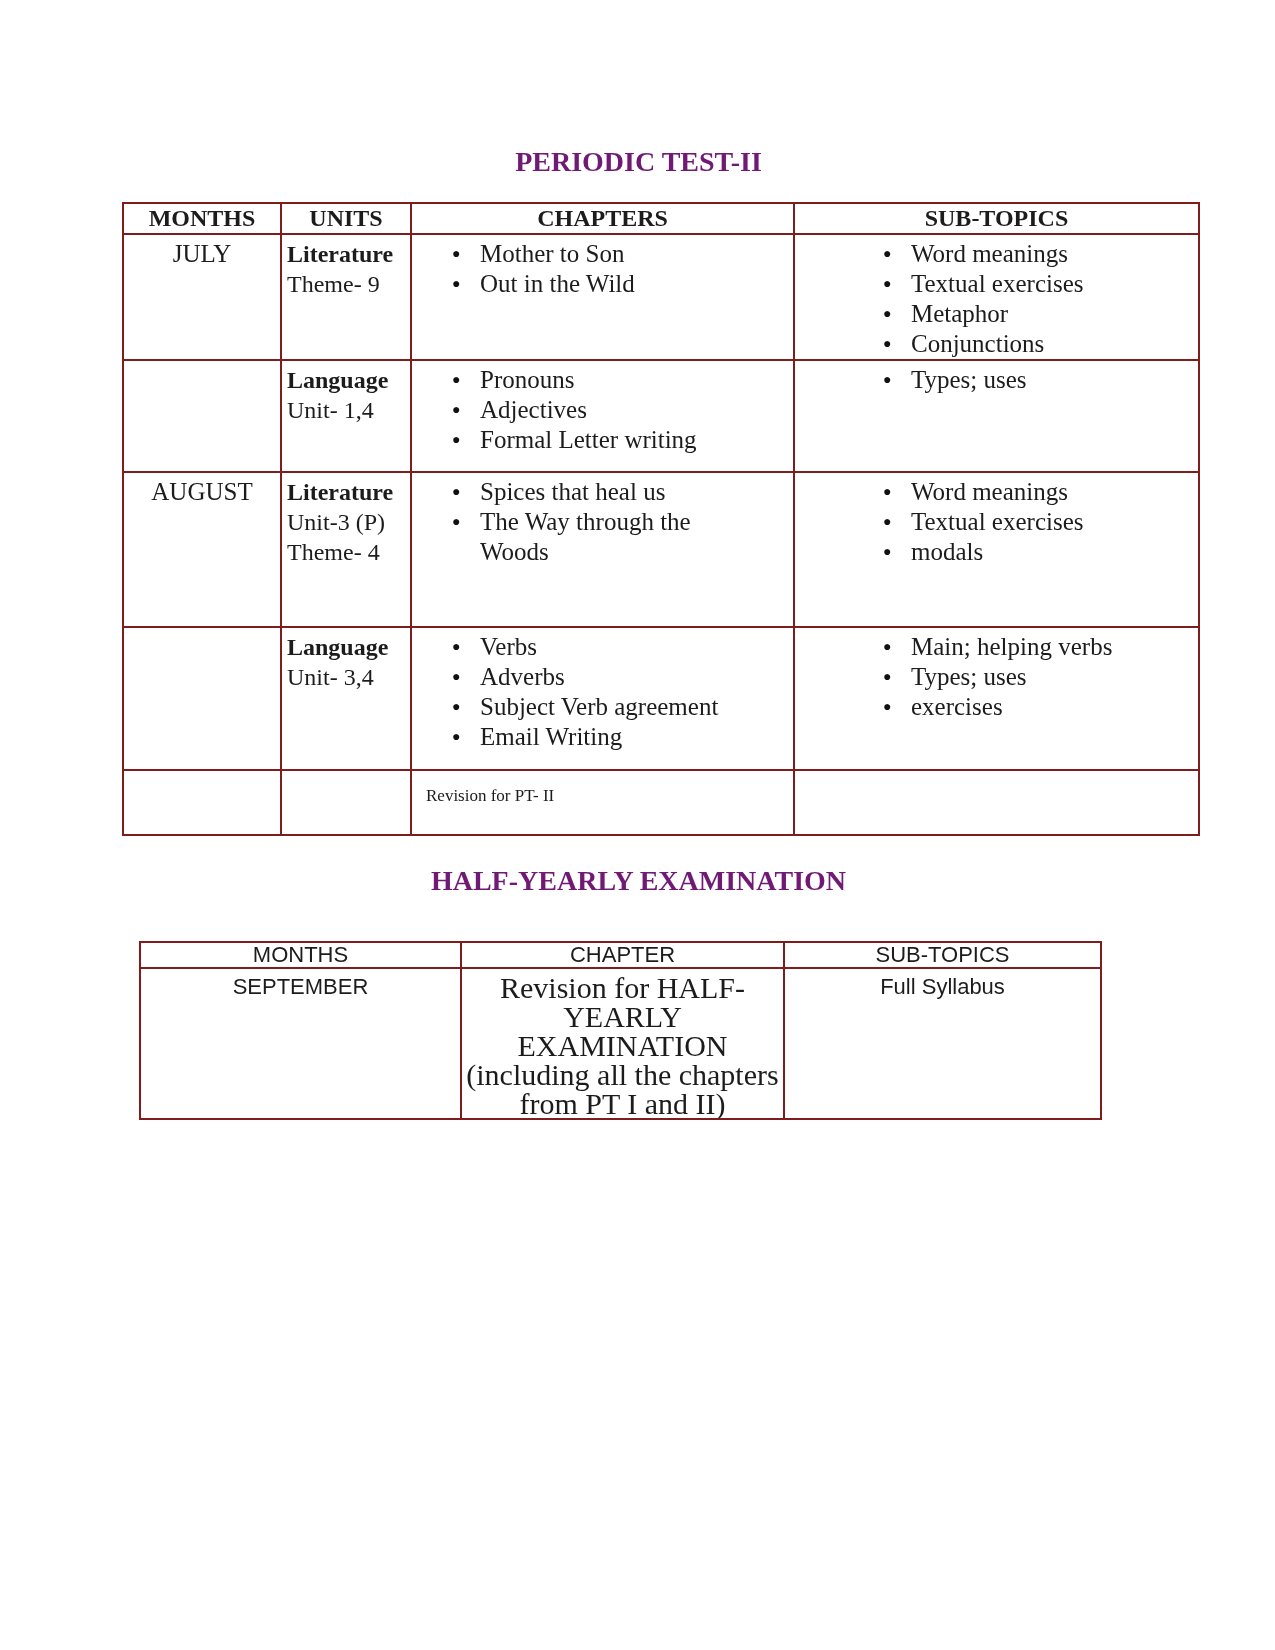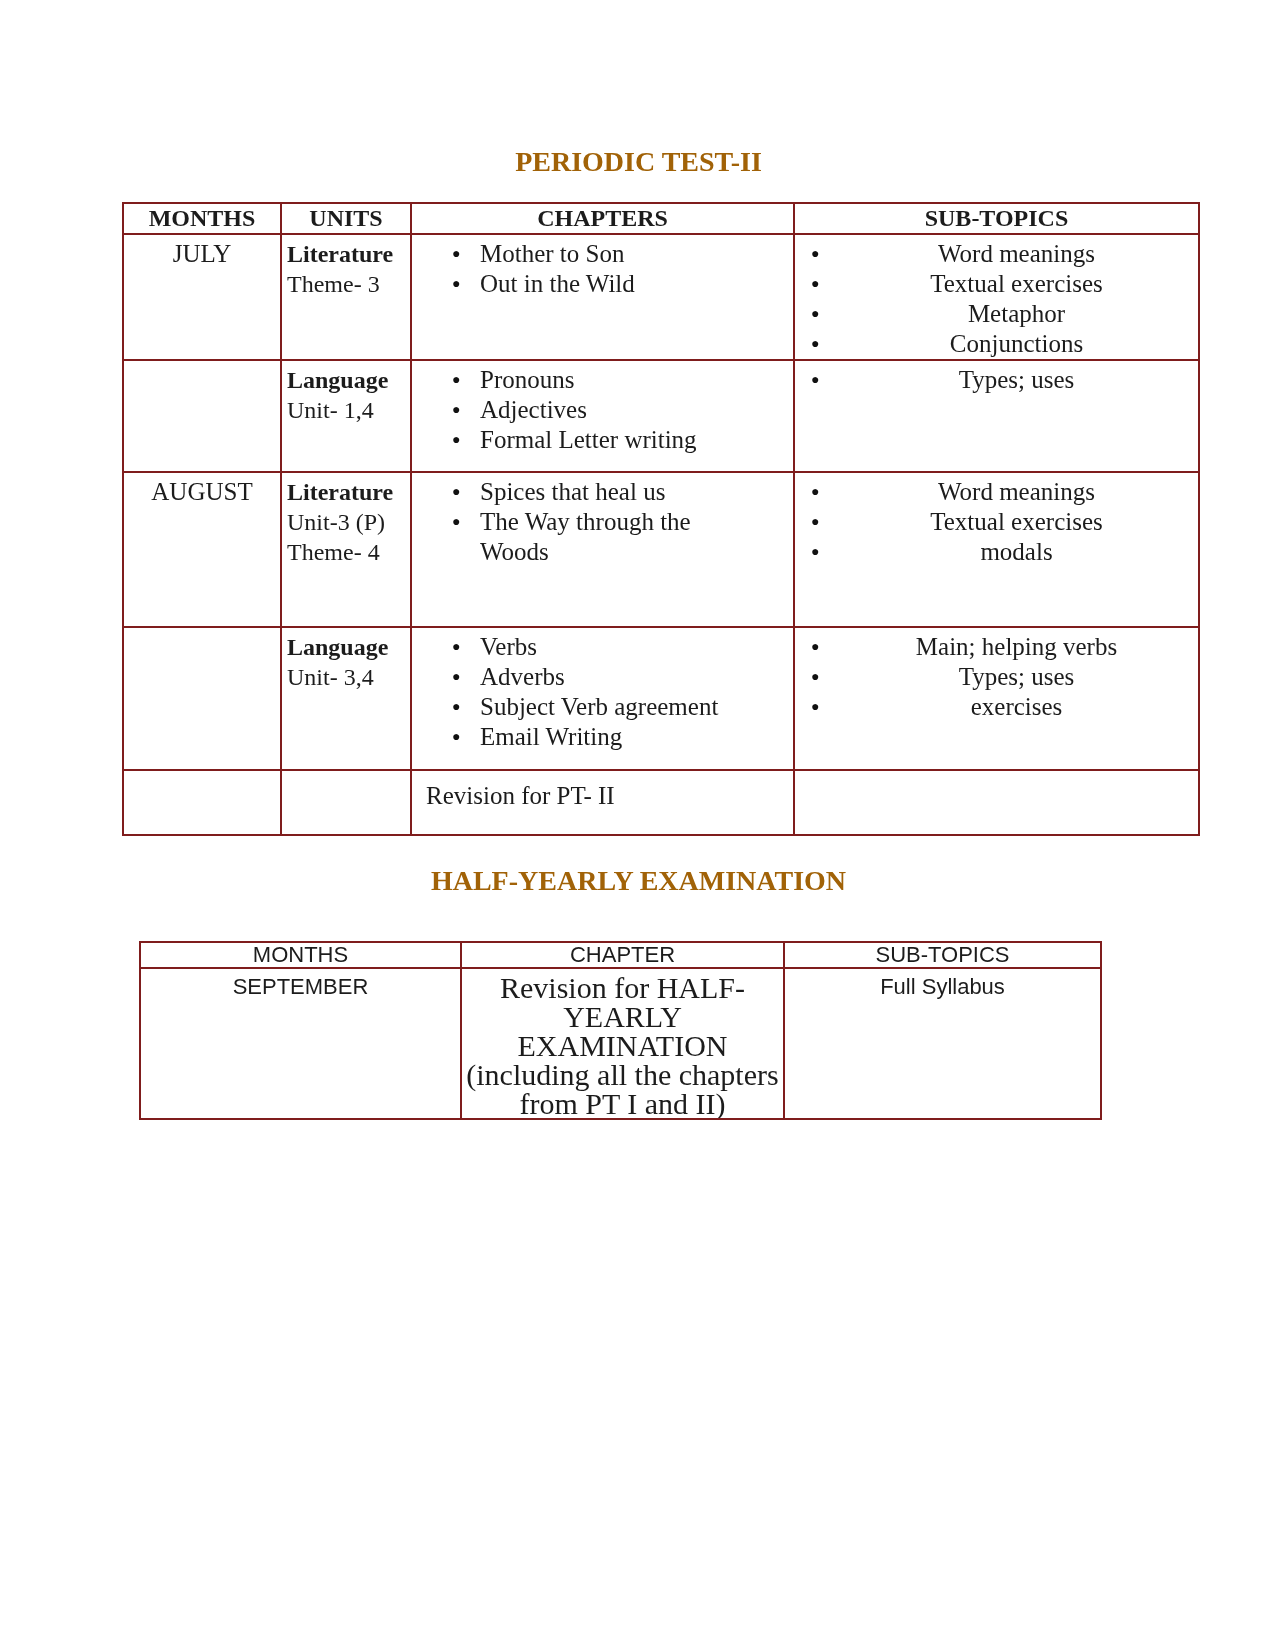--- a/index.html
+++ b/index.html
@@ -15,21 +15,21 @@
   .doc-title {
     position: absolute;
     left: 122px;
     width: 1033px;
     margin: 0;
     text-align: center;
     font-size: 28px;
     font-weight: bold;
     line-height: 30px;
     font-family: "Liberation Serif", serif;
-    color: #a16207;
+    color: #701a75;
   }
   #title-1 { top: 147px; }
   #title-2 { top: 866px; }
 
   table.doc-table {
     position: absolute;
     border-collapse: collapse;
     table-layout: fixed;
   }
   #table-1 { left: 122px; top: 202px; width: 1076px; }
@@ -80,25 +80,25 @@
   }
   ul.blist li::before {
     content: "\25CF";
     position: absolute;
     left: -28px;
     top: 0;
     font-size: 14px;
     line-height: 30px;
     color: #111;
   }
-  td.cell-subtopics ul.blist { padding-left: 44px; text-align: center; }
+  td.cell-subtopics ul.blist { padding-left: 116px; }
 
   .cell-revision {
     padding: 10px 2px 0 14px !important;
-    font-size: 25px;
+    font-size: 17px;
     line-height: 30px;
   }
 
   
   #table-2 th {
     font-family: "Liberation Sans", sans-serif;
     font-size: 22px;
     font-weight: normal;
     text-align: center;
     vertical-align: middle;
@@ -139,21 +139,21 @@
       <th>MONTHS</th>
       <th>UNITS</th>
       <th>CHAPTERS</th>
       <th>SUB-TOPICS</th>
     </tr>
 
     <tr class="row-0">
       <td class="cell-month">JULY</td>
       <td class="cell-unit">
         <div class="unit-name">Literature</div>
-        <div class="unit-sub">Theme- 3</div>
+        <div class="unit-sub">Theme- 9</div>
       </td>
       <td class="cell-chapters">
         <ul class="blist">
           <li>Mother to Son</li>
           <li>Out in the Wild</li>
         </ul>
       </td>
       <td class="cell-subtopics">
         <ul class="blist">
           <li>Word meanings</li>

